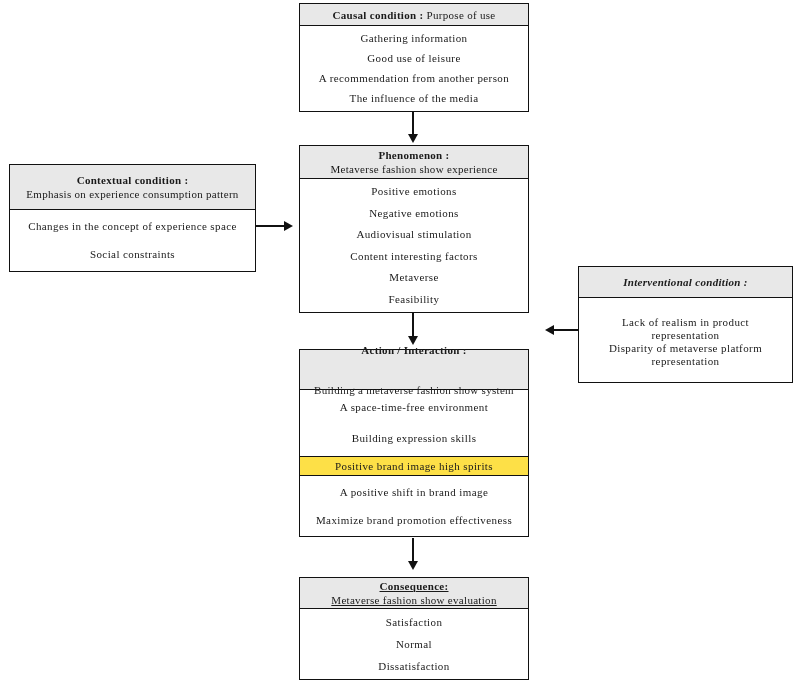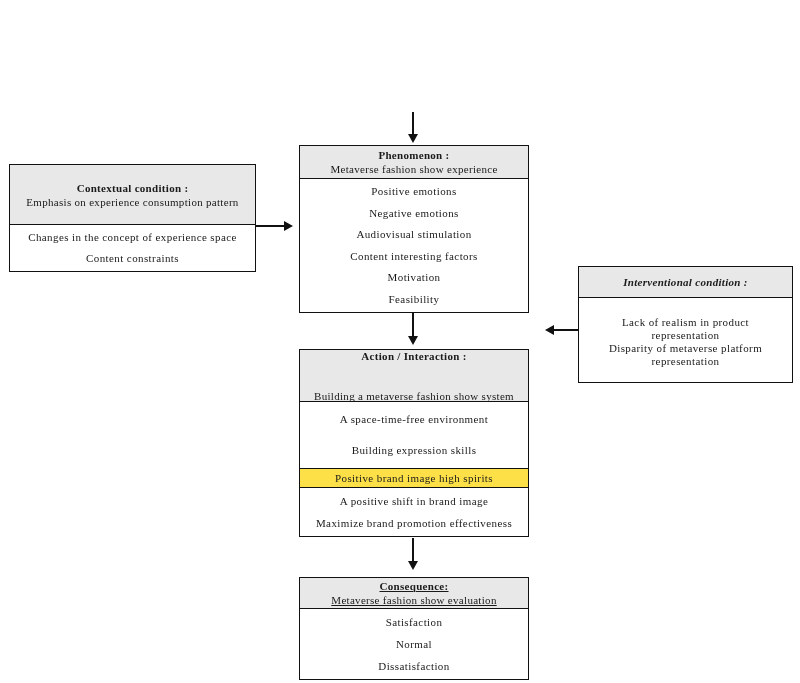--- a/index.html
+++ b/index.html
@@ -98,59 +98,70 @@
     border-top: 5px solid transparent;
     border-bottom: 5px solid transparent;
     border-right: 9px solid #111111;
   }
 </style>
 </head>
 <body>
 
 <div class="canvas">
 
+  <div class="box" style="left:299px; top:3px; width:230px; height:109px;">
+    <div class="hdr" style="height:22px;">
+      <div><span class="b">Causal condition :</span> <span>Purpose of use</span></div>
+    </div>
+    <div class="body">
+      <div class="item nowrap">Gathering information</div>
+      <div class="item nowrap">Good use of leisure</div>
+      <div class="item nowrap">A recommendation from another person</div>
+      <div class="item nowrap">The influence of the media</div>
+    </div>
+  </div>
 
   <div class="box" style="left:299px; top:145px; width:230px; height:168px;">
     <div class="hdr" style="height:33px;">
       <div class="b">Phenomenon :</div>
       <div>Metaverse fashion show experience</div>
     </div>
     <div class="body">
       <div class="item nowrap">Positive emotions</div>
       <div class="item nowrap">Negative emotions</div>
       <div class="item nowrap">Audiovisual stimulation</div>
       <div class="item nowrap">Content interesting factors</div>
-      <div class="item nowrap">Motivation</div>
+      <div class="item nowrap">Metaverse</div>
       <div class="item nowrap">Feasibility</div>
     </div>
   </div>
 
   <div class="box" style="left:9px; top:164px; width:247px; height:108px;">
-    <div class="hdr" style="height:60px;">
+    <div class="hdr" style="height:45px;">
       <div class="b">Contextual condition :</div>
       <div>Emphasis on experience consumption pattern</div>
     </div>
     <div class="body">
       <div class="item nowrap">Changes in the concept of experience space</div>
-      <div class="item nowrap">Content constraints</div>
+      <div class="item nowrap">Social constraints</div>
     </div>
   </div>
 
   <div class="box" style="left:578px; top:266px; width:215px; height:117px;">
     <div class="hdr" style="height:31px;font-style:italic;">
       <div class="b">Interventional condition :</div>
     </div>
     <div class="body" style="padding:18px 0;">
       <div class="item" style="max-width:190px;">Lack of realism in product representation</div>
       <div class="item" style="max-width:200px;">Disparity of metaverse platform representation</div>
     </div>
   </div>
 
   <div class="box" style="left:299px; top:349px; width:230px; height:188px;">
-    <div class="hdr" style="height:52px;gap:26px;">
+    <div class="hdr" style="height:40px;gap:26px;">
       <div class="b">Action / Interaction :</div>
       <div>Building a metaverse fashion show system</div>
     </div>
     <div class="body fixed-body" style="height:62px;">
       <div class="item nowrap">A space-time-free environment</div>
       <div class="item nowrap">Building expression skills</div>
     </div>
     <div class="subhdr">Positive brand image high spirits</div>
     <div class="body">
       <div class="item nowrap">A positive shift in brand image</div>

